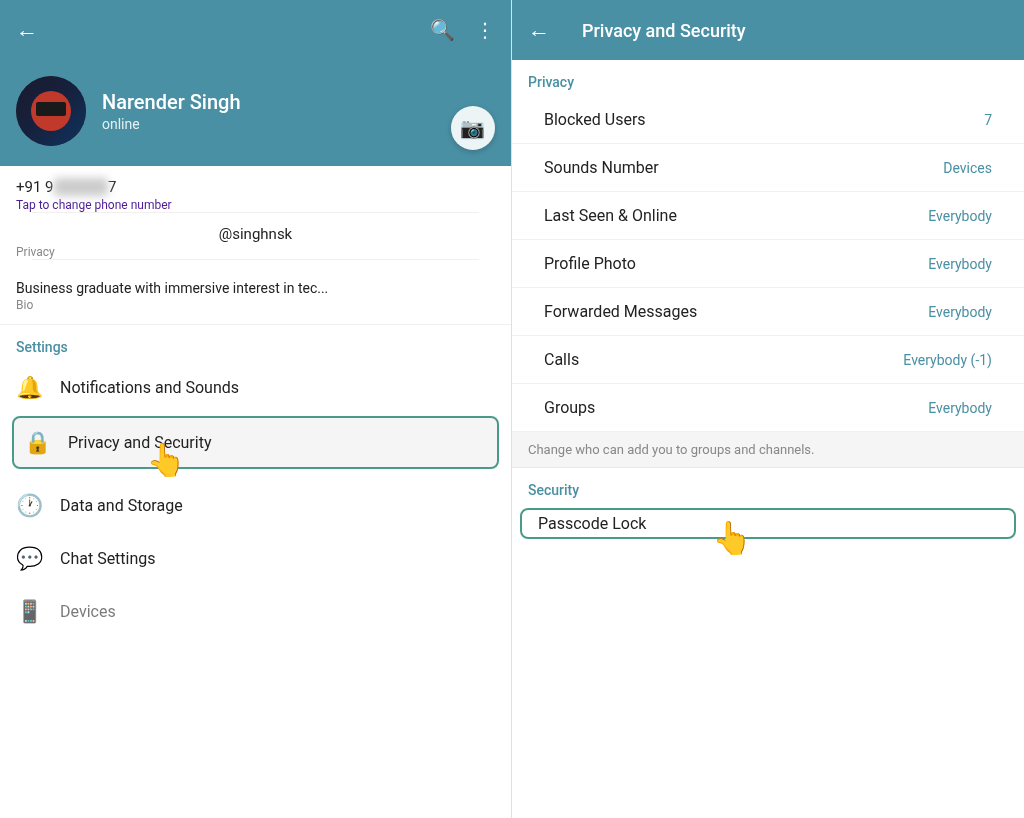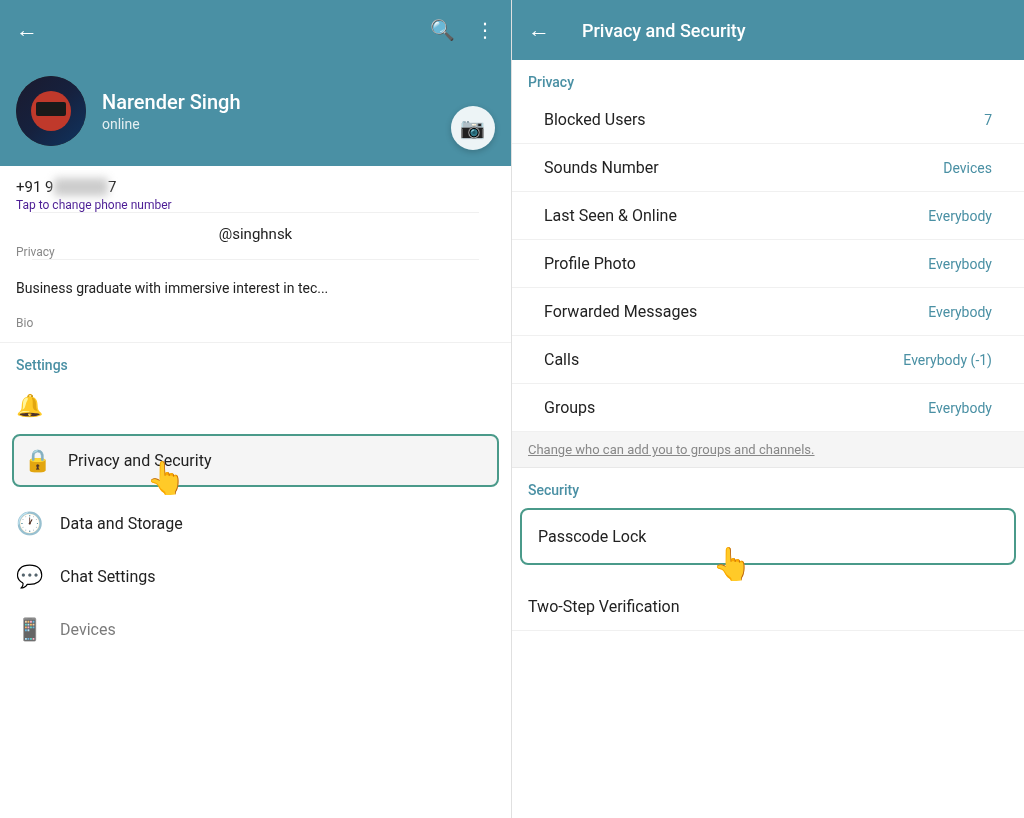--- a/index.html
+++ b/index.html
@@ -197,21 +197,21 @@
 
     .account-bio {
       font-size: 14px;
       color: #222;
       margin-top: 20px;
     }
 
     .account-bio-hint {
       font-size: 12px;
       color: #888;
-      margin-top: 20px;
+      margin-top: 2px;
     }
 
     .divider {
       height: 1px;
       background: #f0f0f0;
       margin: 0 16px;
     }
 
     
     .menu-item-active {
@@ -278,28 +278,27 @@
       font-size: 14px;
       color: #4a90a4;
     }
 
     .privacy-hint {
       background: #f5f5f5;
       padding: 10px 16px;
       font-size: 13px;
       color: #888;
       border-bottom: 1px solid #e8e8e8;
-      text-decoration: underline;
     }
 
     .passcode-item-active {
       display: flex;
       align-items: center;
       justify-content: space-between;
-      padding: 17px 16px;
+      padding: 4px 16px;
       border: 2px solid #4a9a8a;
       border-radius: 8px;
       margin: 4px 8px;
       cursor: pointer;
       background: #fff;
     }
 
     .two-step-item {
       display: flex;
       align-items: center;
@@ -352,20 +351,21 @@
     <div class="divider"></div>
     <div class="account-bio">Business graduate with immersive interest in tec...</div>
     <div class="account-bio-hint">Bio</div>
   </div>
 
   <div>
     <div class="section-label">Settings</div>
 
     <div class="menu-item">
       <span class="menu-item-icon">🔔</span>
+      <span class="menu-item-text">Notifications and Sounds</span>
     </div>
 
     <div style="position:relative; margin: 2px 6px;">
       <div class="menu-item menu-item-active" style="position:relative;">
         <span class="menu-item-icon">🔒</span>
         <span class="menu-item-text">Privacy and Security</span>
       </div>
 
       <span style="position:absolute; bottom:-10px; left:140px; font-size:32px; z-index:10; pointer-events:none;">👆</span>
     </div>
@@ -436,16 +436,13 @@
   <div class="privacy-section-label">Security</div>
 
   <div style="position:relative;">
     <div class="passcode-item-active">
       <span class="privacy-item-label">Passcode Lock</span>
     </div>
 
     <span style="position:absolute; bottom:-14px; left:200px; font-size:32px; z-index:10; pointer-events:none;">👆</span>
   </div>
 
-  <div class="two-step-item" style="margin-top:14px;">
-    <span class="privacy-item-label">Two-Step Verification</span>
-  </div>
 </div>
 
 </body></html>

